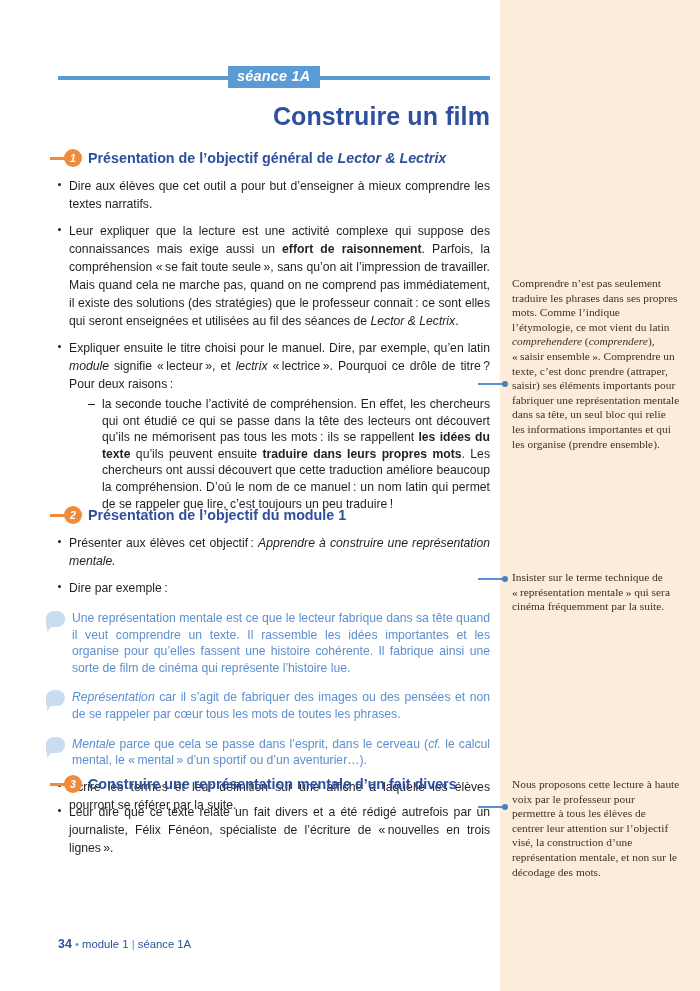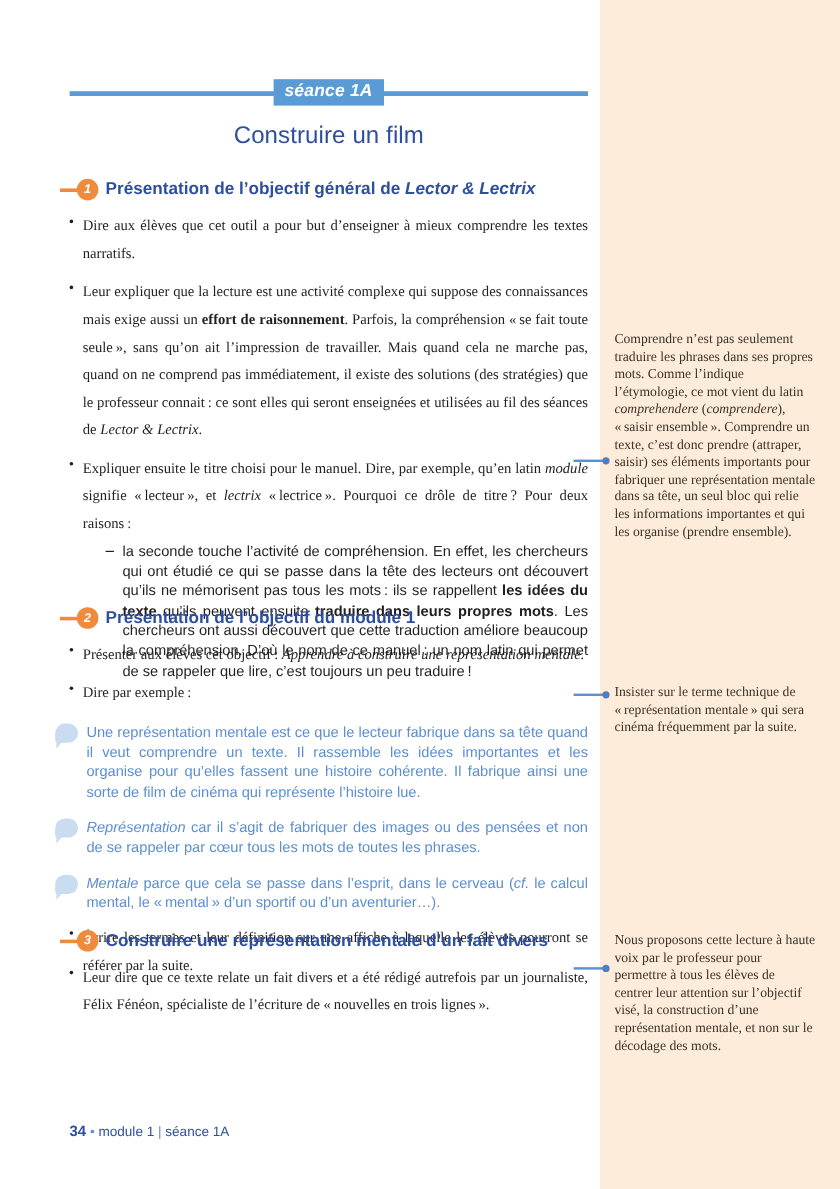--- a/index.html
+++ b/index.html
@@ -68,24 +68,24 @@
     color: #ffffff;
     font-style: italic;
     font-weight: bold;
     font-size: 14.5px;
     letter-spacing: .2px;
     padding: 3px 9px 4px 9px;
     line-height: 15px;
   }
   #doc-title {
     margin: 14px 0 0 0;
-    text-align: center;
+    text-align: right;
     color: #2d4f9e;
-    font-size: 20px;
-    font-weight: normal;
+    font-size: 25px;
+    font-weight: bold;
     letter-spacing: .1px;
   }
 
   
   .section-head {
     position: relative;
     margin: 0;
     padding: 0 0 0 30px;
     color: #2d4f9e;
     font-size: 14.3px;
@@ -118,24 +118,23 @@
   .section-head em {
     font-style: italic;
     font-weight: bold;
   }
 
   
   .para {
     margin: 9px 0 0 0;
     color: #231f20;
     font-size: 12.2px;
-    line-height: 23px;
+    line-height: 18px;
     text-align: justify;
     text-justify: inter-word;
-    font-family: Liberation Serif, serif;
   }
   .para.bullet {
     padding-left: 11px;
     position: relative;
   }
   .para.bullet > .dot {
     position: absolute;
     left: 0;
     top: 6px;
     width: 3.4px;

